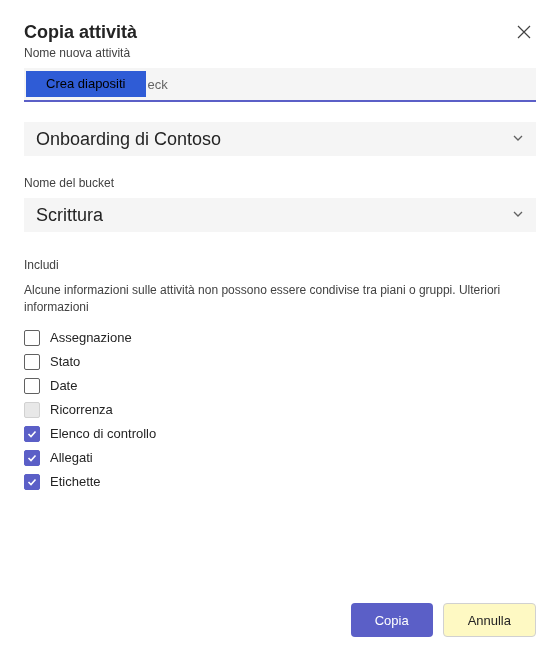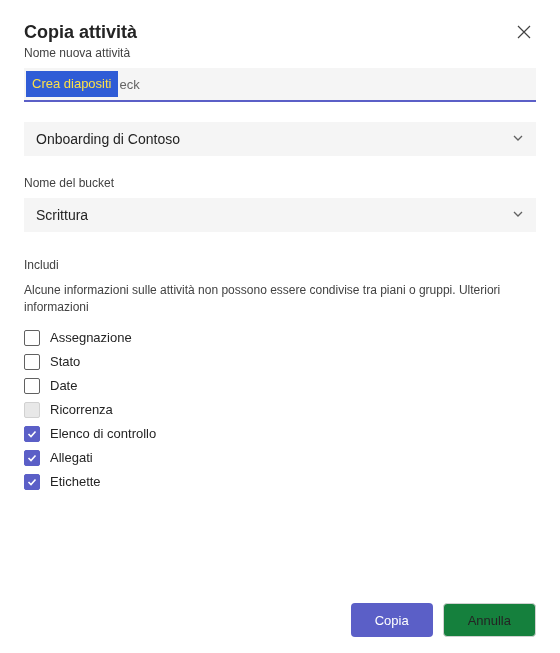--- a/index.html
+++ b/index.html
@@ -4,39 +4,39 @@
   <style>
     *{box-sizing:border-box;margin:0;padding:0;font-family:"Segoe UI",Arial,sans-serif}
     body{background:#fff;width:560px;height:653px;overflow:hidden}
     .dialog{width:560px;height:653px;padding:20px 24px 16px;display:flex;flex-direction:column;position:relative}
     .hdr{display:flex;justify-content:space-between;align-items:center;margin-bottom:2px}
     .title{font-size:18px;font-weight:600;color:#242424}
     .close{width:24px;height:24px;cursor:pointer;display:flex;align-items:center;justify-content:center;color:#424242}
     .field{margin-bottom:20px}
     .lbl{font-size:12px;color:#424242;margin-bottom:8px;display:block}
     .input-wrap{background:#f5f5f5;border-bottom:2px solid #5b5fc7;height:34px;display:flex;align-items:center;padding:0 2px;position:relative}
-    .sel-text{background:#2f5cd6;color:#fde047;font-size:13px;padding:4px 6px;line-height:18px}
+    .sel-text{background:#2f5cd6;color:#000000;font-size:13px;padding:4px 20px;line-height:18px}
     .extra{font-size:13px;color:#656565;padding:4px 2px}
     .select{background:#f5f5f5;height:34px;display:flex;align-items:center;justify-content:space-between;padding:0 12px;cursor:pointer}
-    .select span.txt{font-size:14px;color:#242424}
+    .select span.txt{font-size:18px;color:#242424}
     .chev{color:#616161}
     .section{margin-top:6px}
     .note{font-size:12px;color:#424242;margin:10px 0 14px;line-height:1.4}
     .link{color:#424242;text-decoration:none}
     .opts{display:flex;flex-direction:column;gap:8px}
     .opt{display:flex;align-items:center;gap:10px;font-size:13px;color:#242424;cursor:pointer}
     .cb{width:16px;height:16px;border:1px solid #616161;border-radius:2px;display:flex;align-items:center;justify-content:center;flex-shrink:0}
     .cb.checked{background:#5b5fc7;border-color:#5b5fc7}
     .cb.disabled{background:#e8e8e8;border-color:#d1d1d1;cursor:default}
     .cb svg{display:none}
     .cb.checked svg{display:block}
     .footer{margin-top:auto;display:flex;justify-content:flex-end;gap:10px;padding-top:16px}
     .btn{min-width:80px;height:34px;border-radius:4px;font-size:13px;font-weight:500;cursor:pointer;display:flex;align-items:center;justify-content:center;padding:0 24px}
     .btn-primary{background:#5b5fc7;color:#fff;border:none}
-    .btn-secondary{background:#15803d;color:#242424;border:1px solid #d1d1d1}
+    .btn-secondary{background:#fef9c3;color:#242424;border:1px solid #d1d1d1}
   </style>
 </head>
 <body>
 
 <div class="dialog">
 
   <div class="hdr">
     <div class="title">Copia attività</div>
     <div class="close">
       <svg width="14" height="14" viewBox="0 0 14 14">

